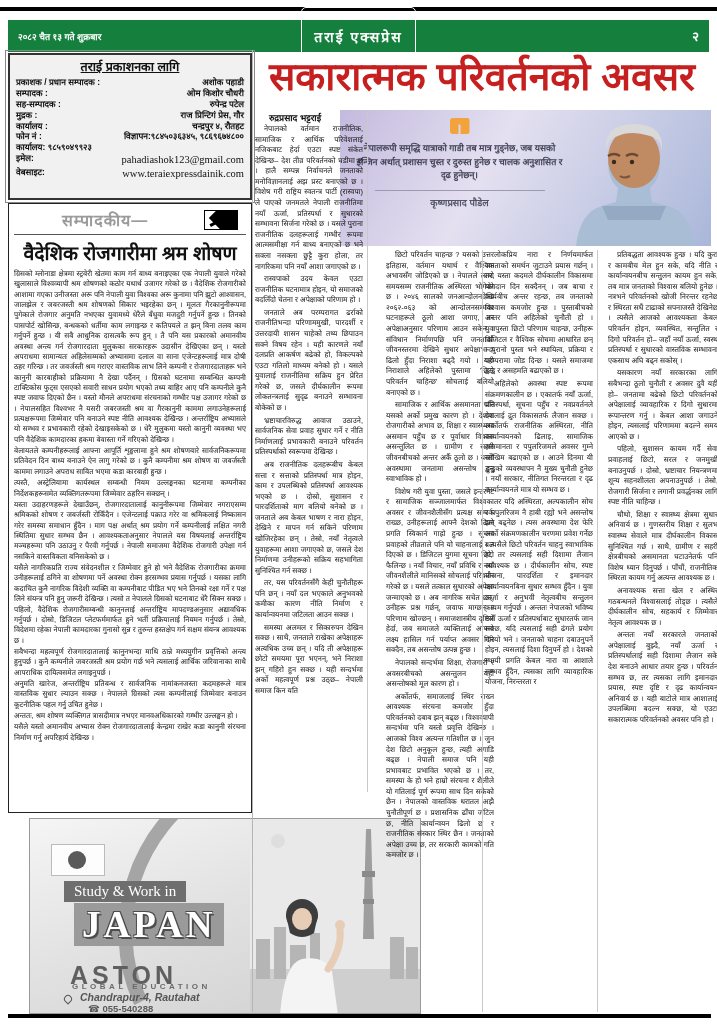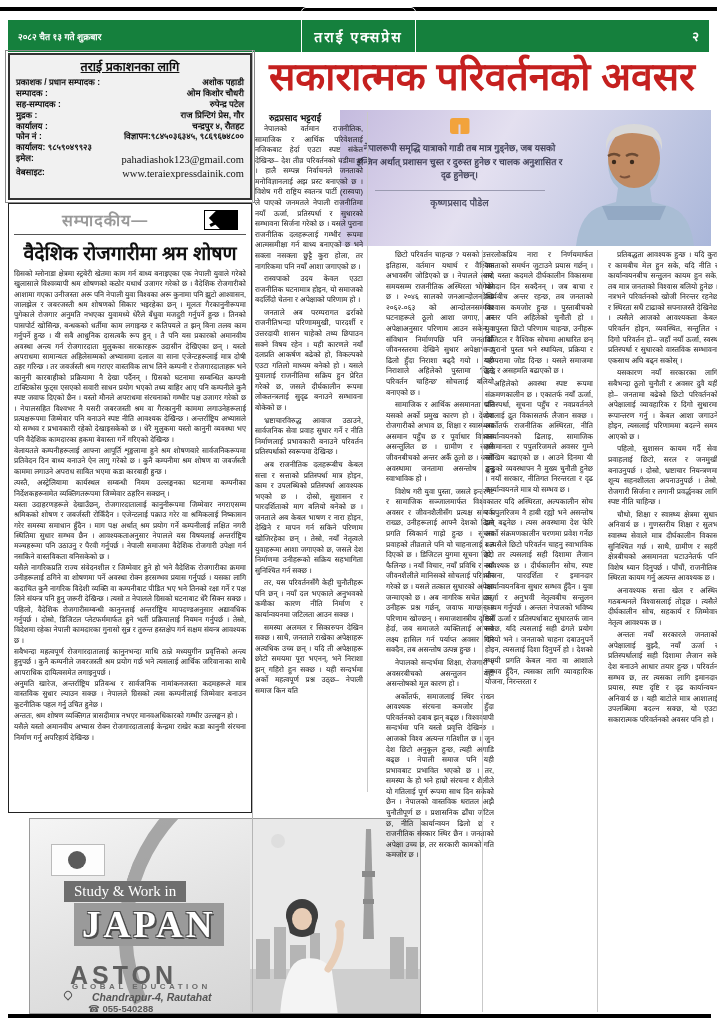--- a/index.html
+++ b/index.html
@@ -54,21 +54,21 @@
     background:linear-gradient(160deg,#f5f5f5 0%,#e2e2e2 45%,#cfcfcf 100%);
     margin-left:21px;
   }
   .ad-swoosh { position:absolute; left:90px; top:-60px; width:300px; height:330px; border:14px solid #8f8f8f; border-radius:50%; border-color:transparent transparent transparent #8f8f8f; transform:rotate(18deg); opacity:.75; }
   .ad-flag { position:absolute; left:22px; top:26px; width:52px; height:30px; background:#fdfdfd; box-shadow:0 0 0 1px #bbb; }
   .ad-flag::after { content:""; position:absolute; left:16px; top:6px; width:18px; height:18px; border-radius:50%; background:#5a5a5a; }
   .ad-tag { position:absolute; left:34px; top:62px; background:#6e6e6e; color:#fff; font-size:15px; padding:2px 10px; font-family:"Liberation Serif",serif; }
   .ad-japan { position:absolute; left:44px; top:84px; background:#9a9a9a; color:#fff; font-family:"Liberation Serif",serif; font-weight:bold; font-size:37px; letter-spacing:3px; padding:0 8px; text-shadow:2px 2px 0 #4d4d4d,-1px -1px 0 #4d4d4d,1px -1px 0 #4d4d4d,-1px 1px 0 #4d4d4d; }
   .ad-brand { position:absolute; left:40px; top:142px; font-weight:bold; font-size:25px; letter-spacing:4px; color:#5f5f5f; }
   .ad-brand-sub { position:absolute; left:42px; top:163px; font-size:8px; letter-spacing:3.5px; color:#6b6b6b; font-weight:bold; }
-  .ad-addr { position:absolute; left:34px; top:172px; font-size:10.5px; font-style:italic; font-weight:bold; color:#555; display:flex; align-items:flex-start; gap:20px; }
+  .ad-addr { position:absolute; left:34px; top:172px; font-size:10.5px; font-style:italic; font-weight:bold; color:#555; display:flex; align-items:flex-end; gap:8px; }
   .pin-icon { display:inline-block; width:8px; height:8px; border:1.5px solid #555; border-radius:50% 50% 50% 0; transform:rotate(-45deg); }
   .ad-phone { position:absolute; left:58px; top:184px; font-size:9.5px; font-weight:bold; color:#5a5a5a; }
   .ad-photo { position:absolute; right:0; top:0; width:170px; height:196px; }
   
   .art-headline {
     position:absolute; left:253px; top:48px; width:458px; text-align:center;
     color:#c5201f; font-weight:bold; font-size:39px; white-space:nowrap; letter-spacing:0;
   }
   .photo {
     position:absolute; left:340px; top:110px; width:371px; height:136px;

